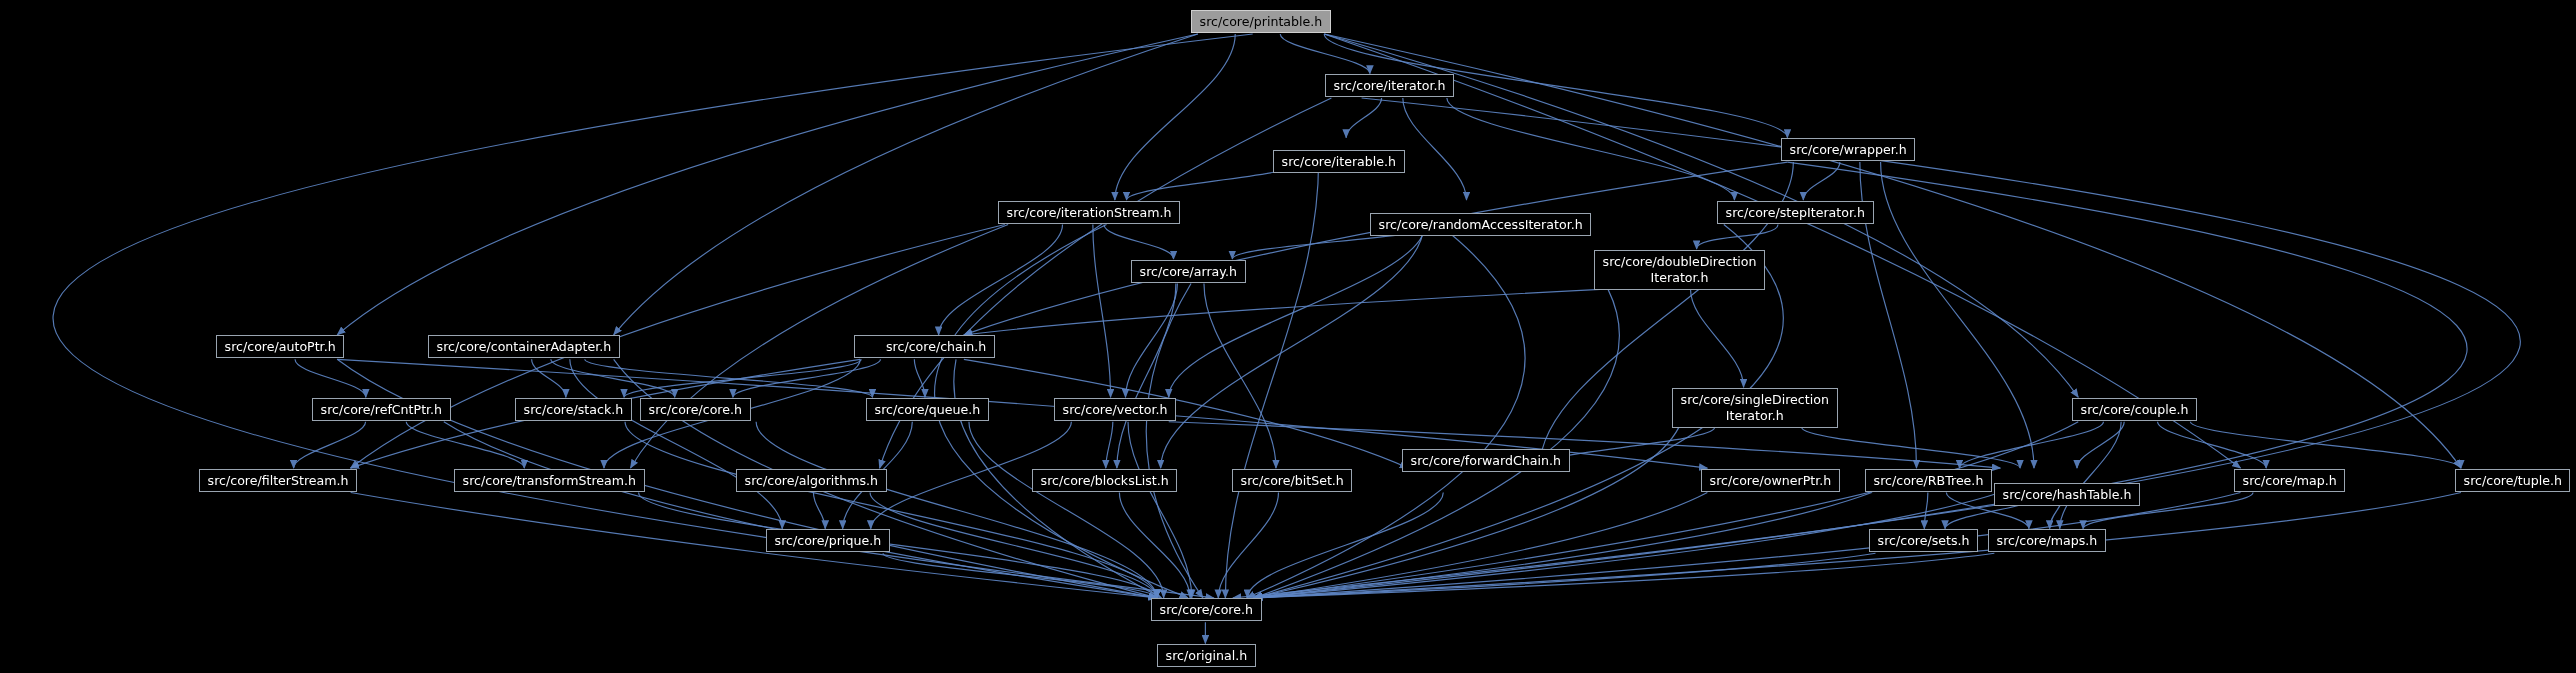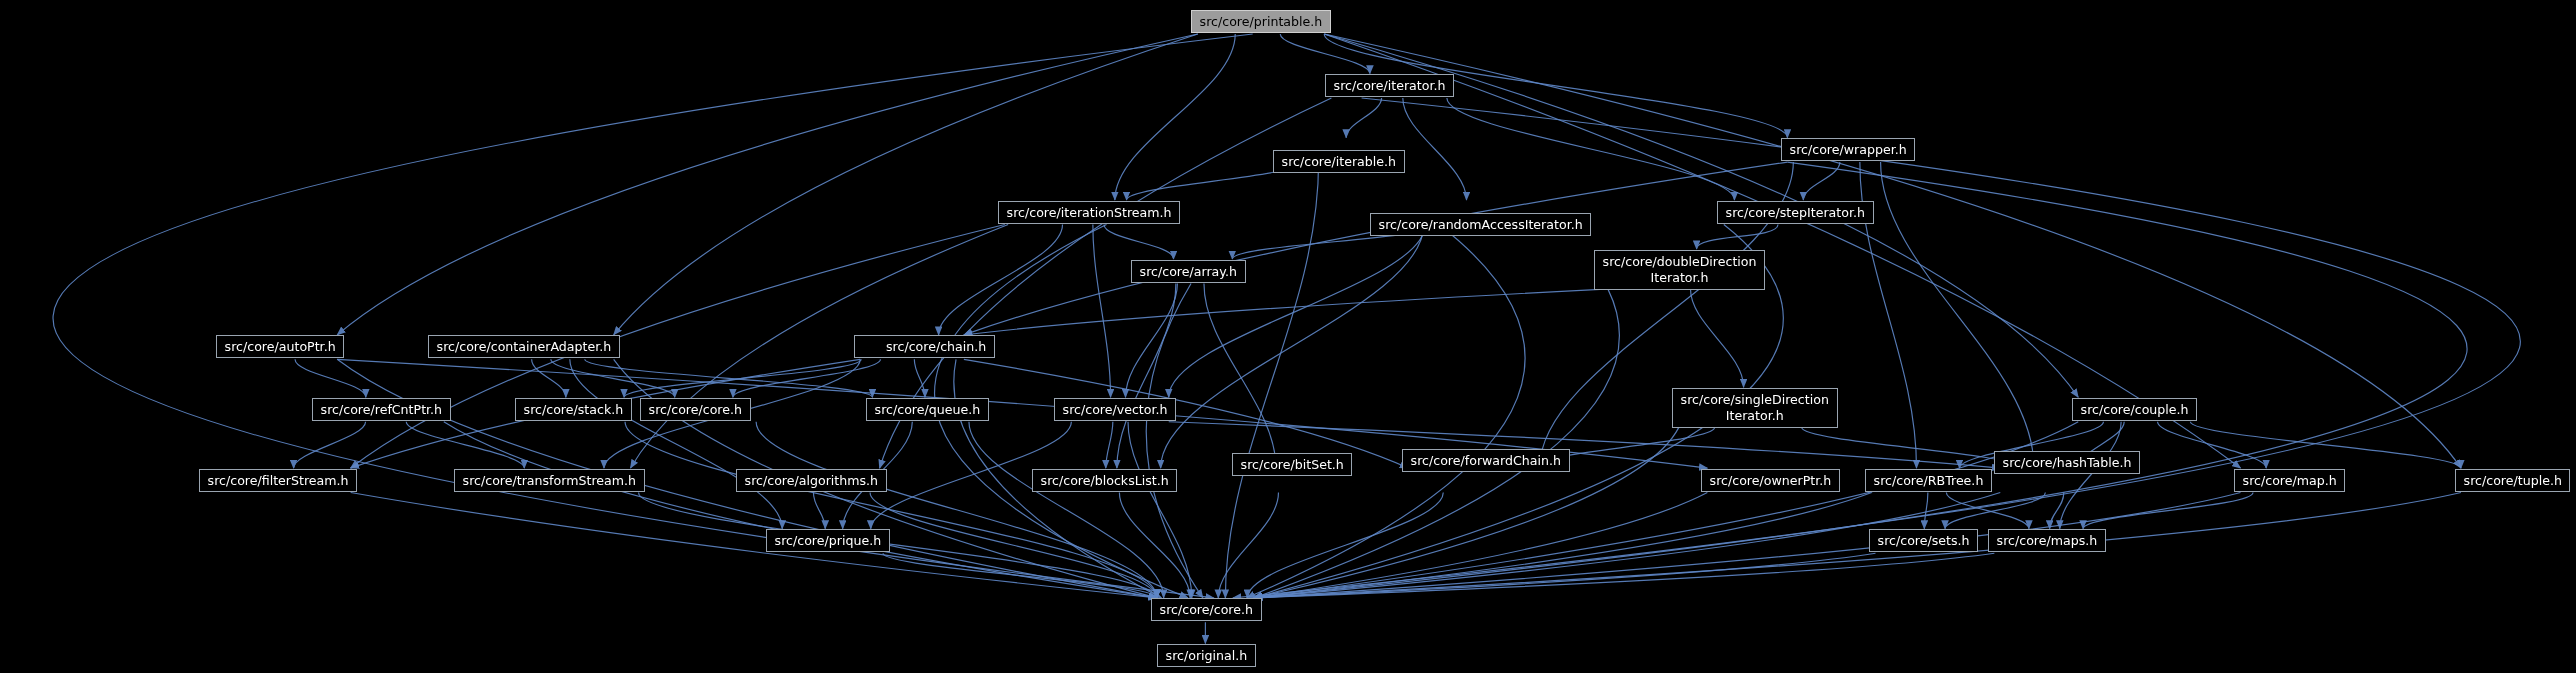--- a/index.html
+++ b/index.html
@@ -177,25 +177,25 @@
     <div class="node" style="left: 640px; top: 398px;">src/core/core.h</div>
     <div class="node" style="left: 866px; top: 398px;">src/core/queue.h</div>
     <div class="node" style="left: 1054px; top: 398px;">src/core/vector.h</div>
     <div class="node" style="left: 1672px; top: 388px;">src/core/singleDirection
 Iterator.h</div>
     <div class="node" style="left: 2072px; top: 398px;">src/core/couple.h</div>
     <div class="node" style="left: 199px; top: 469px;">src/core/filterStream.h</div>
     <div class="node" style="left: 454px; top: 469px;">src/core/transformStream.h</div>
     <div class="node" style="left: 736px; top: 469px;">src/core/algorithms.h</div>
     <div class="node" style="left: 1032px; top: 469px;">src/core/blocksList.h</div>
-    <div class="node" style="left: 1232px; top: 453px;">src/core/bitSet.h</div>
+    <div class="node" style="left: 1232px; top: 469px;">src/core/bitSet.h</div>
     <div class="node" style="left: 1402px; top: 449px;">src/core/forwardChain.h</div>
     <div class="node" style="left: 1701px; top: 469px;">src/core/ownerPtr.h</div>
     <div class="node" style="left: 1865px; top: 469px;">src/core/RBTree.h</div>
-    <div class="node" style="left: 1994px; top: 451px;">src/core/hashTable.h</div>
+    <div class="node" style="left: 1994px; top: 483px;">src/core/hashTable.h</div>
     <div class="node" style="left: 2234px; top: 469px; text-align: right;">src/core/map.h</div>
     <div class="node" style="left: 2455px; top: 469px;">src/core/tuple.h</div>
     <div class="node" style="left: 766px; top: 529px;">src/core/prique.h</div>
     <div class="node" style="left: 1869px; top: 529px;">src/core/sets.h</div>
     <div class="node" style="left: 1988px; top: 529px;">src/core/maps.h</div>
     <div class="node" style="left: 1151px; top: 598px;">src/core/core.h</div>
     <div class="node" style="left: 1157px; top: 644px;">src/original.h</div>
   </div>
 
 

